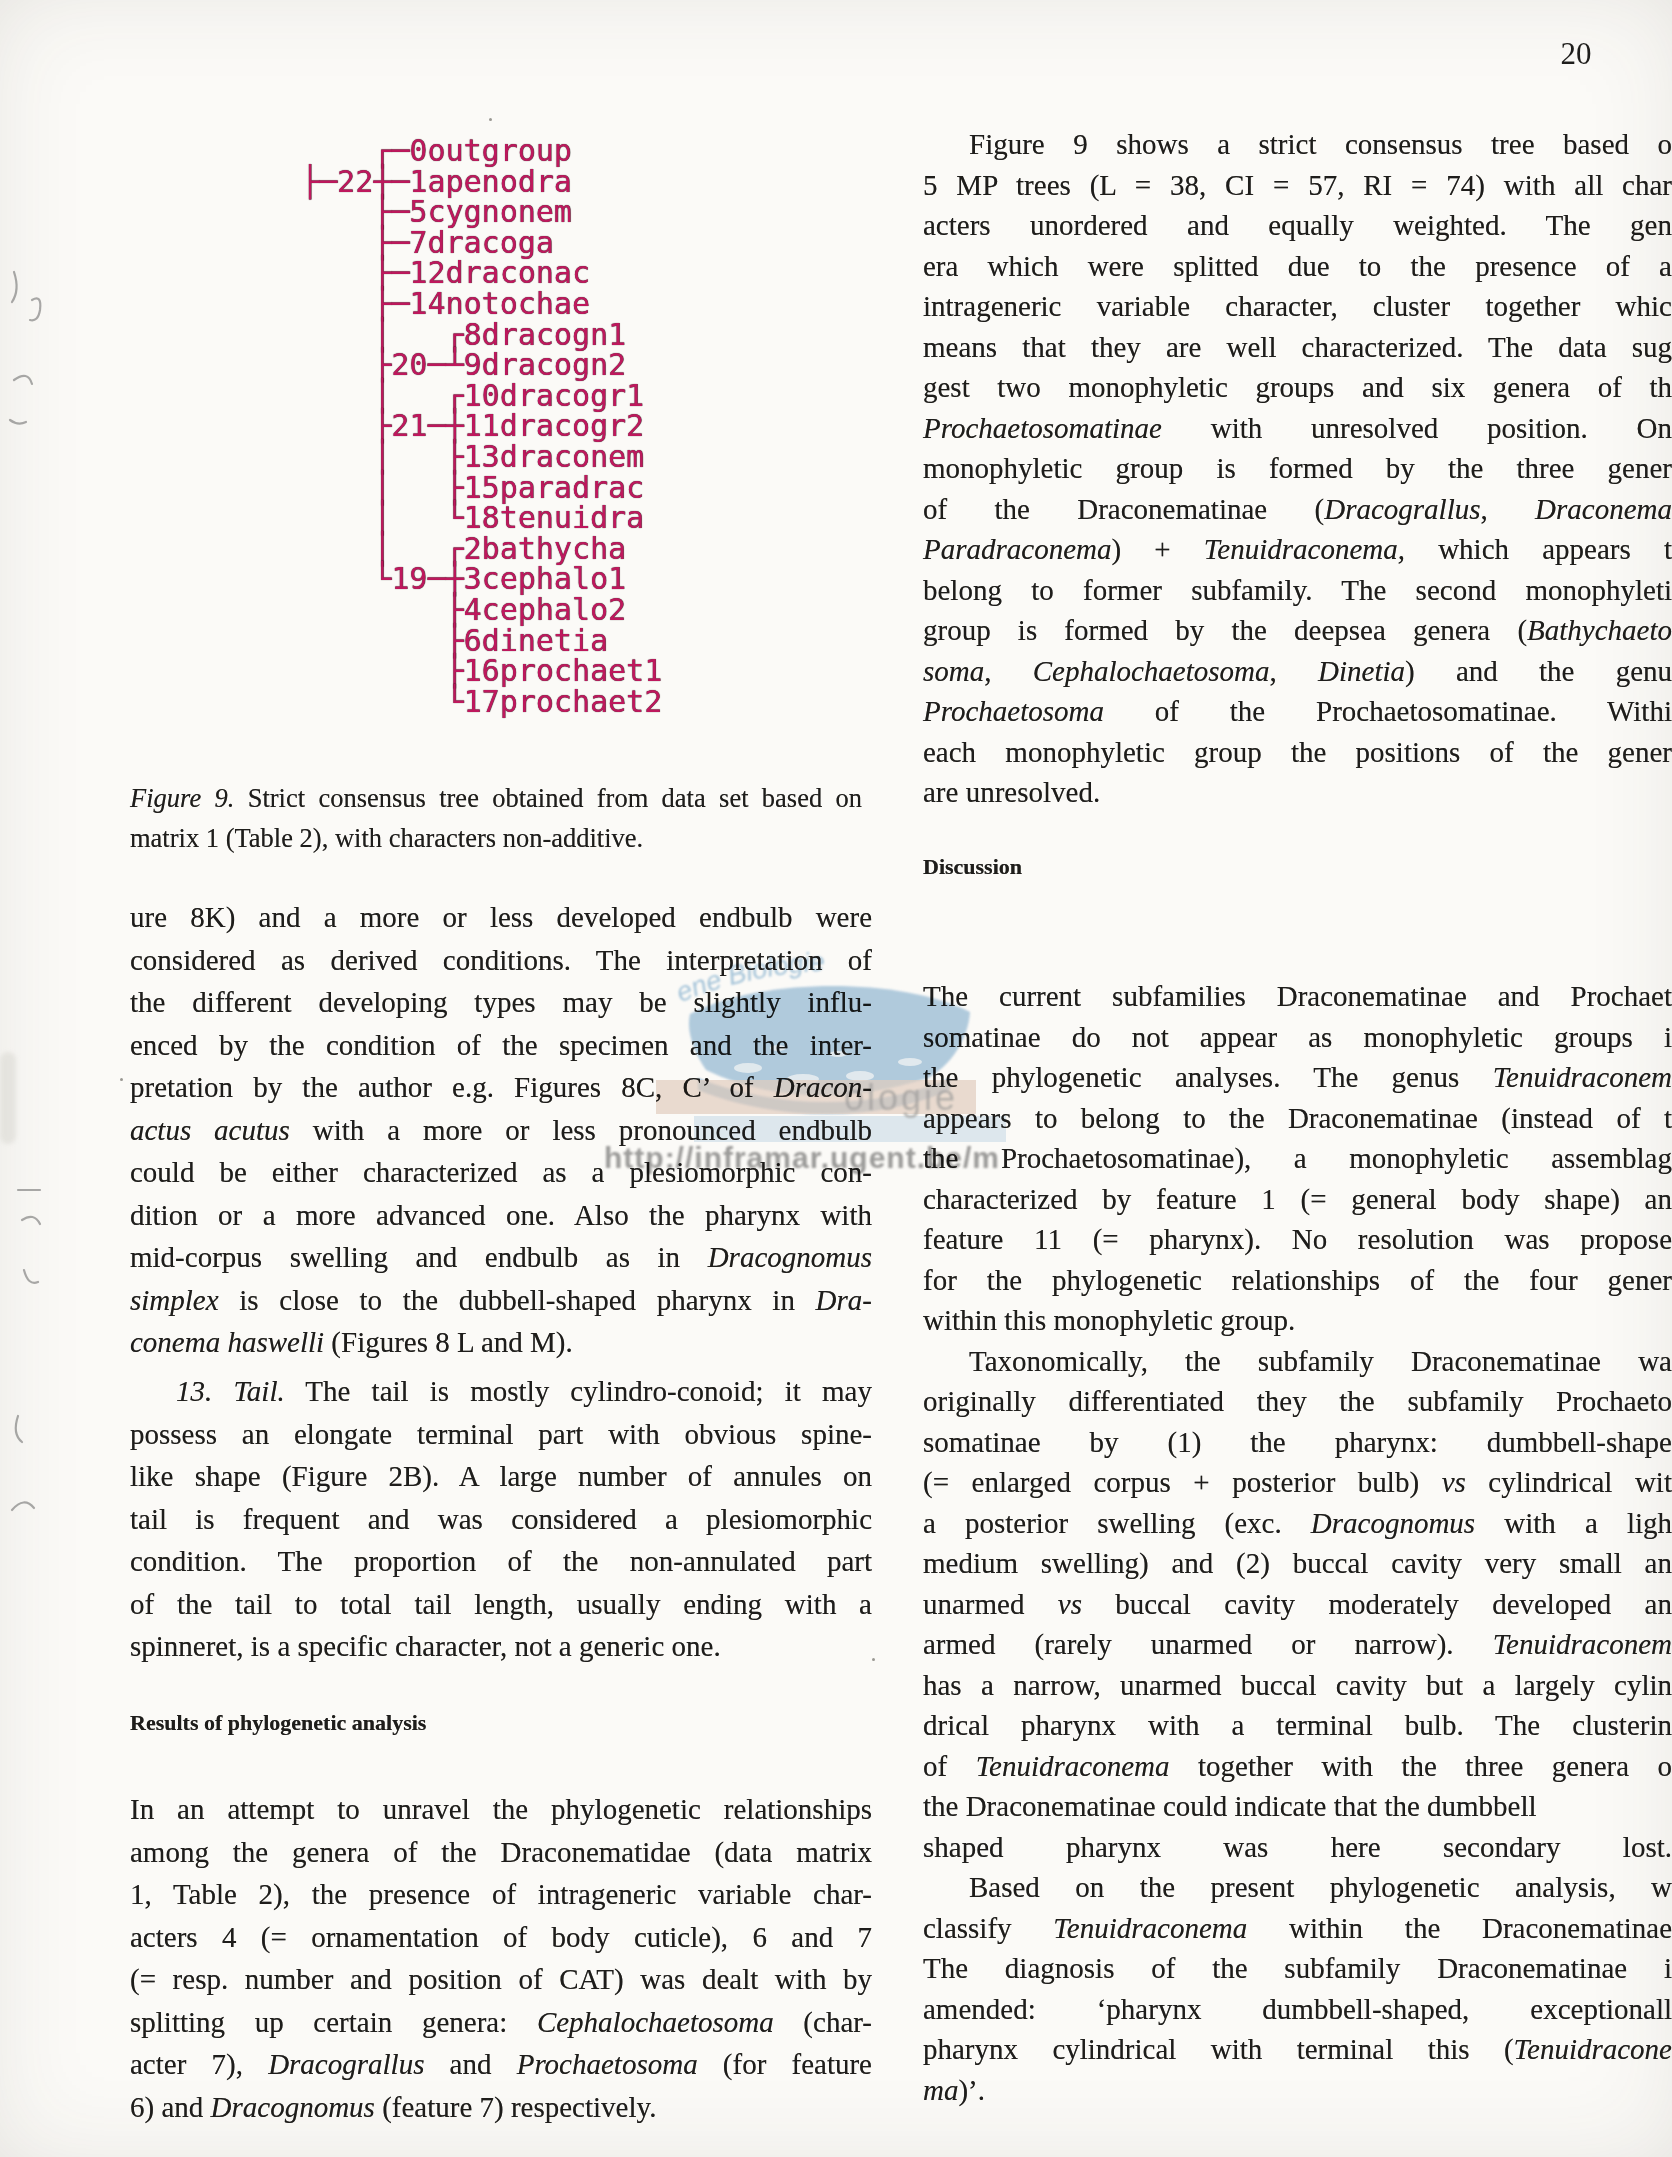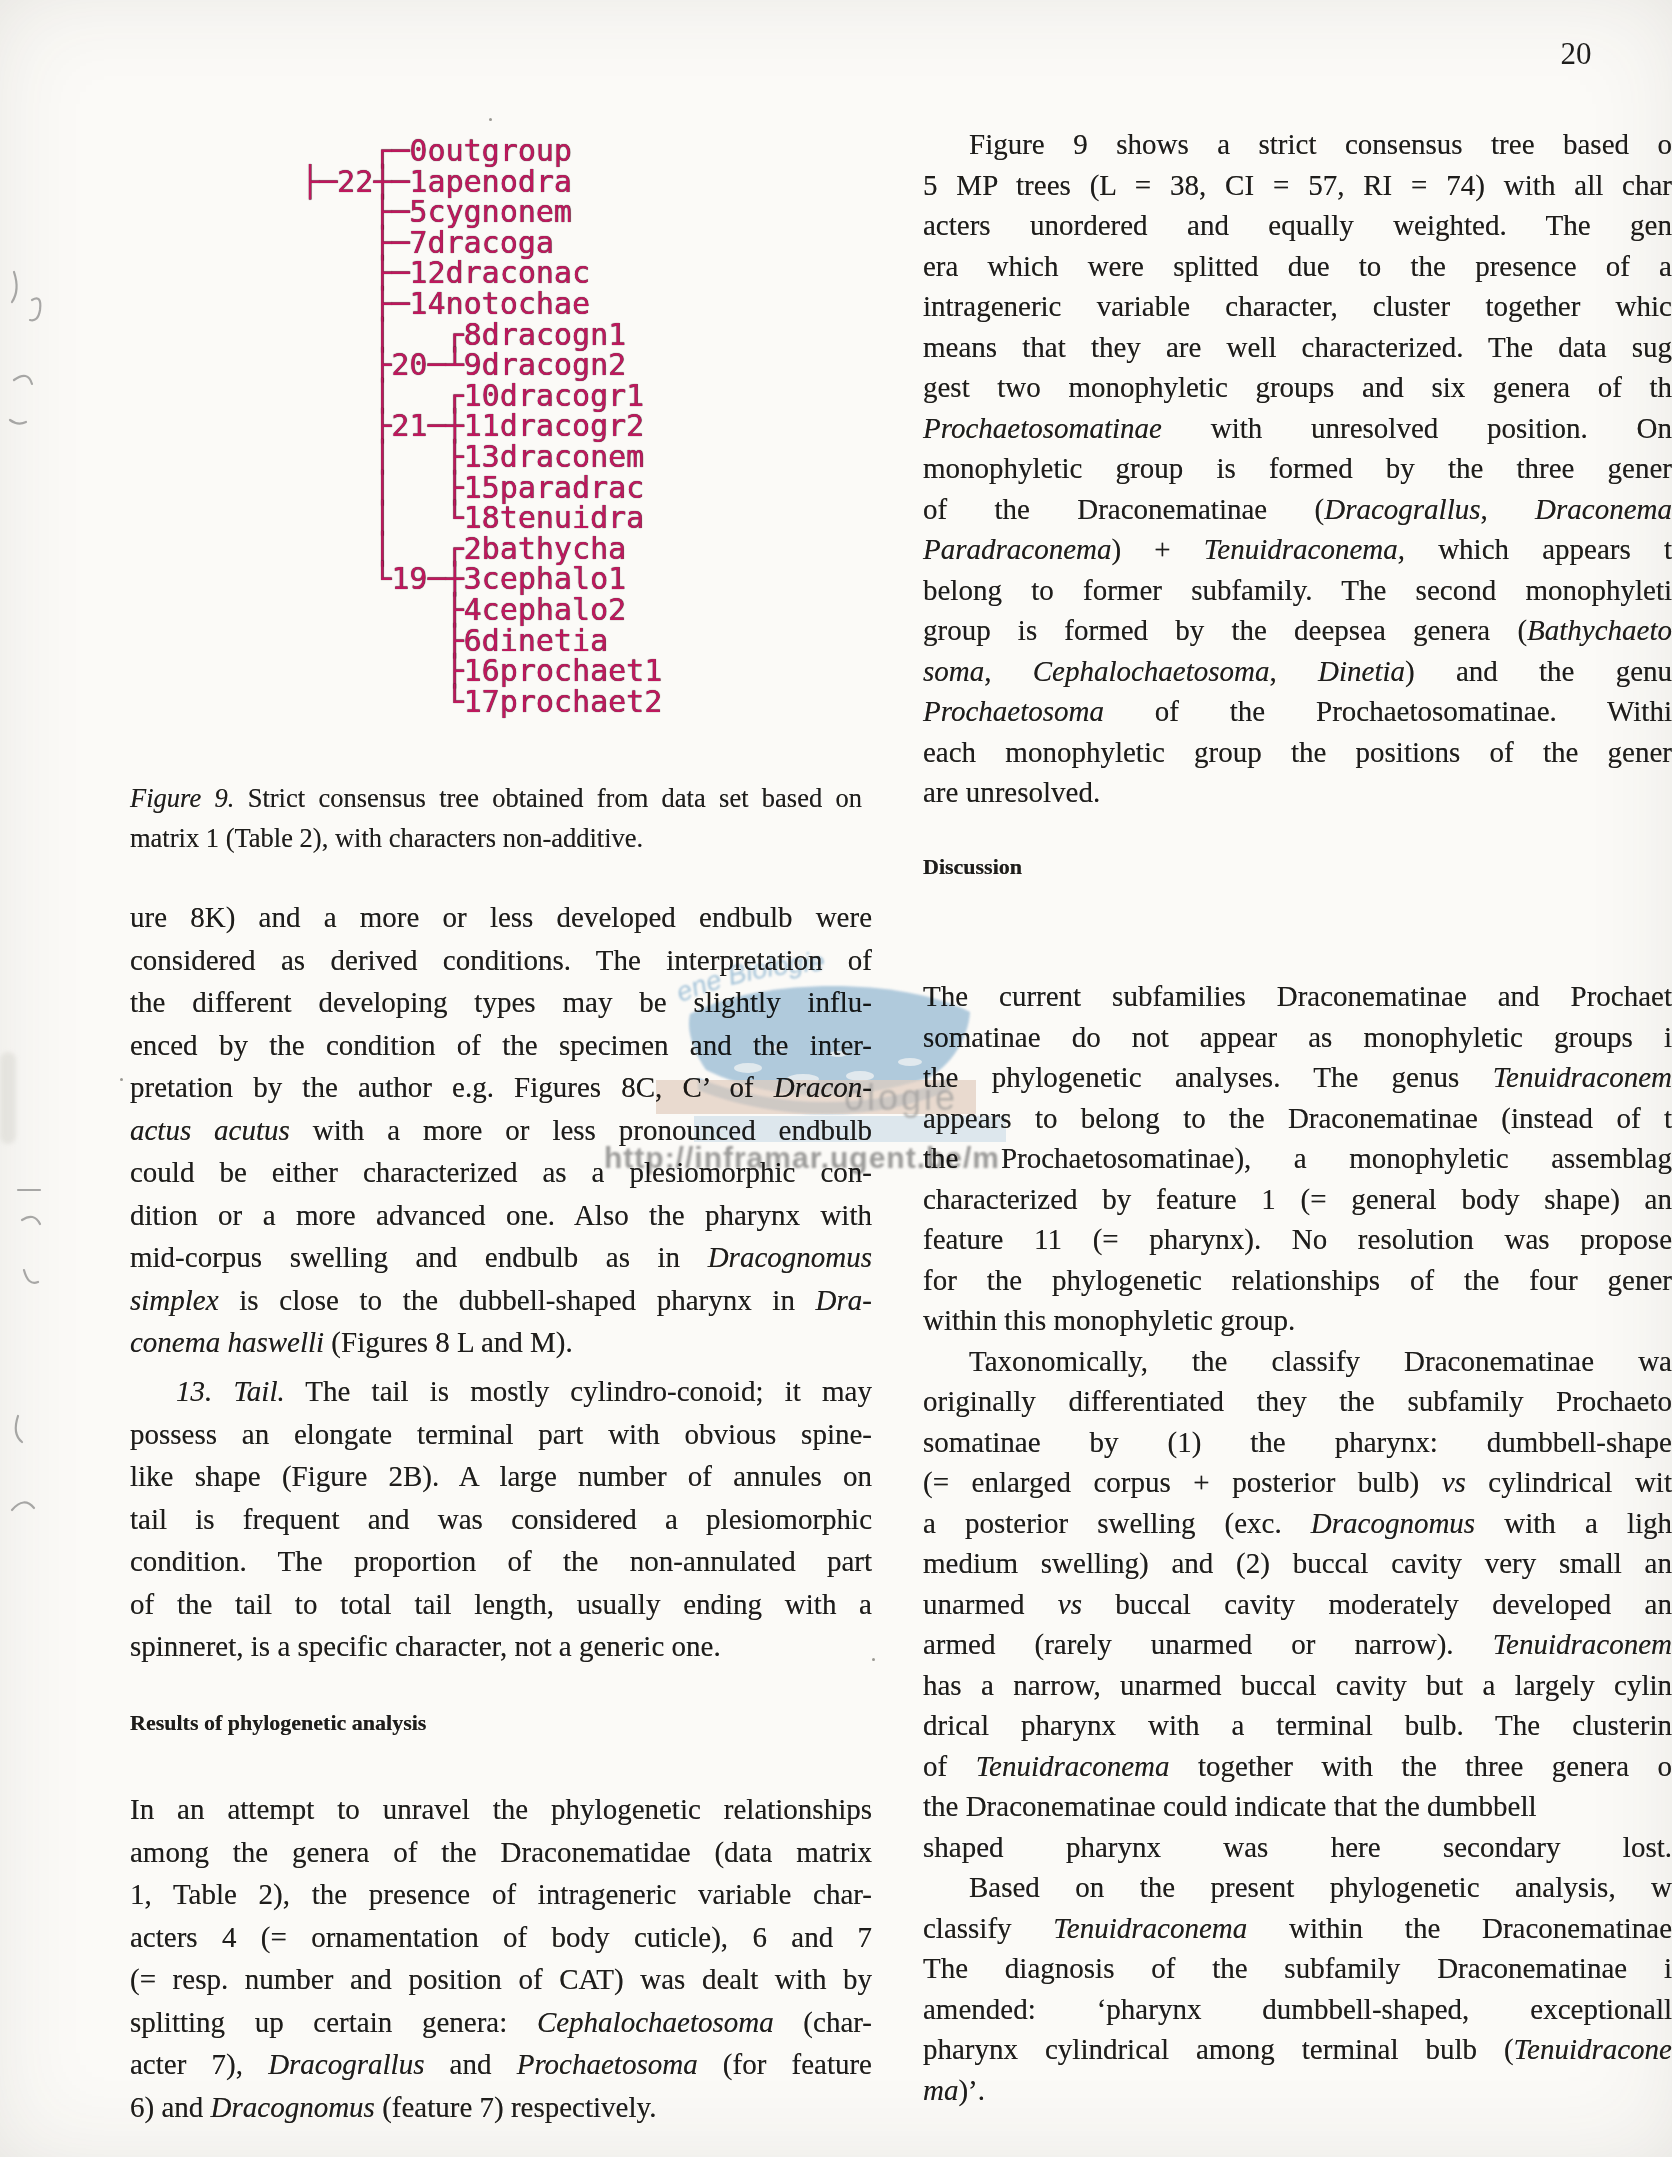--- a/index.html
+++ b/index.html
@@ -137,40 +137,40 @@
         <div class="line"><span>somatinae do not appear as monophyletic groups i</span></div>
         <div class="line"><span>the phylogenetic analyses. The genus </span><i>Tenuidraconem</i></div>
         <div class="line"><span>appears to belong to the Draconematinae (instead of t</span></div>
         <div class="line"><span>the Prochaetosomatinae), a monophyletic assemblag</span></div>
         <div class="line"><span>characterized by feature 1 (= general body shape) an</span></div>
         <div class="line"><span>feature 11 (= pharynx). No resolution was propose</span></div>
         <div class="line"><span>for the phylogenetic relationships of the four gener</span></div>
         <div class="line para-end"><span>within this monophyletic group.</span></div>
       </div>
     <div class="textflow rightcol">
-        <div class="line indent"><span>Taxonomically, the classify Draconematinae wa</span></div>
+        <div class="line indent"><span>Taxonomically, the subfamily Draconematinae wa</span></div>
         <div class="line"><span>originally differentiated they the subfamily Prochaeto</span></div>
         <div class="line"><span>somatinae by (1) the pharynx: dumbbell-shape</span></div>
         <div class="line"><span>(= enlarged corpus + posterior bulb) </span><i>vs</i><span> cylindrical wit</span></div>
         <div class="line"><span>a posterior swelling (exc. </span><i>Dracognomus</i><span> with a ligh</span></div>
         <div class="line"><span>medium swelling) and (2) buccal cavity very small an</span></div>
         <div class="line"><span>unarmed </span><i>vs</i><span> buccal cavity moderately developed an</span></div>
         <div class="line"><span>armed (rarely unarmed or narrow). </span><i>Tenuidraconem</i></div>
         <div class="line"><span>has a narrow, unarmed buccal cavity but a largely cylin</span></div>
         <div class="line"><span>drical pharynx with a terminal bulb. The clusterin</span></div>
         <div class="line"><span>of </span><i>Tenuidraconema</i><span> together with the three genera o</span></div>
         <div class="line para-end"><span>the Draconematinae could indicate that the dumbbell</span></div>
       </div>
     <div class="textflow rightcol">
         <div class="line"><span>shaped pharynx was here secondary lost.</span></div>
         <div class="line indent"><span>Based on the present phylogenetic analysis, w</span></div>
         <div class="line"><span>classify </span><i>Tenuidraconema</i><span> within the Draconematinae</span></div>
         <div class="line"><span>The diagnosis of the subfamily Draconematinae i</span></div>
         <div class="line"><span>amended: ‘pharynx dumbbell-shaped, exceptionall</span></div>
-        <div class="line"><span>pharynx cylindrical among terminal bulb (</span><i>Tenuidracone</i></div>
+        <div class="line"><span>pharynx cylindrical with terminal this (</span><i>Tenuidracone</i></div>
         <div class="line para-end"><i>ma</i><span>)’.</span></div>
       </div>
   </div>
 
   <svg class="abs watermark" style="left:598px;top:928px;" width="424" height="252" viewBox="0 0 424 252">
     <defs>
       <path id="arc" d="M70,80 Q210,16 386,60" fill="none"></path>
       <filter id="wblur">
           <feGaussianBlur stdDeviation="1.1"></feGaussianBlur>
         </filter>

